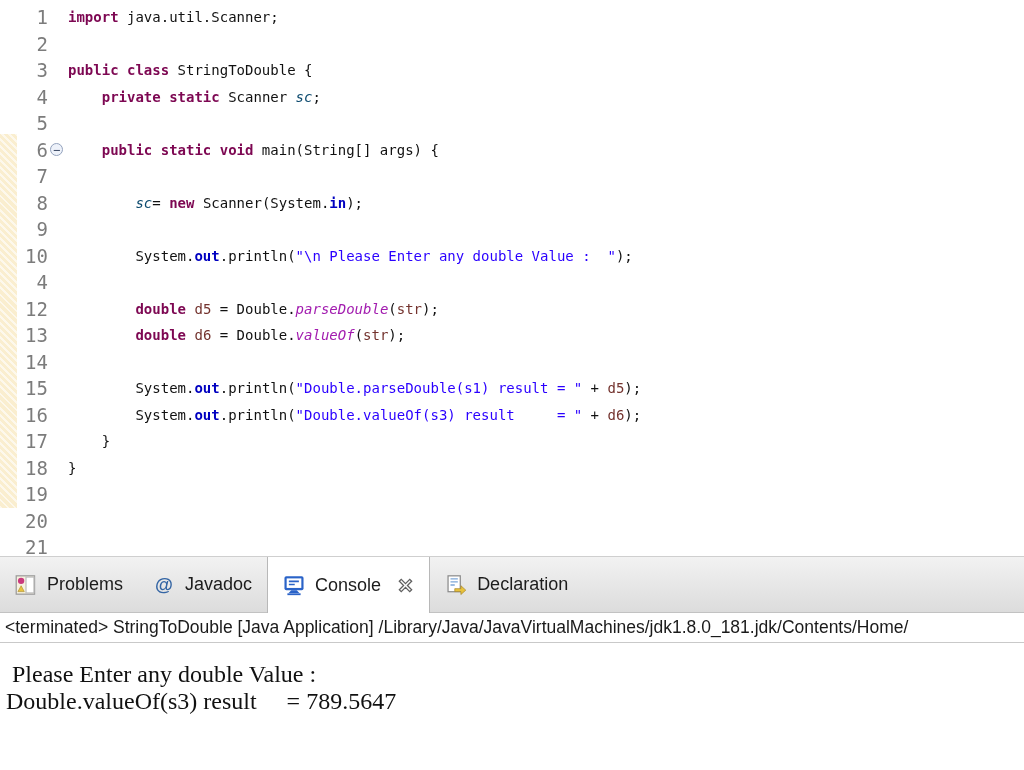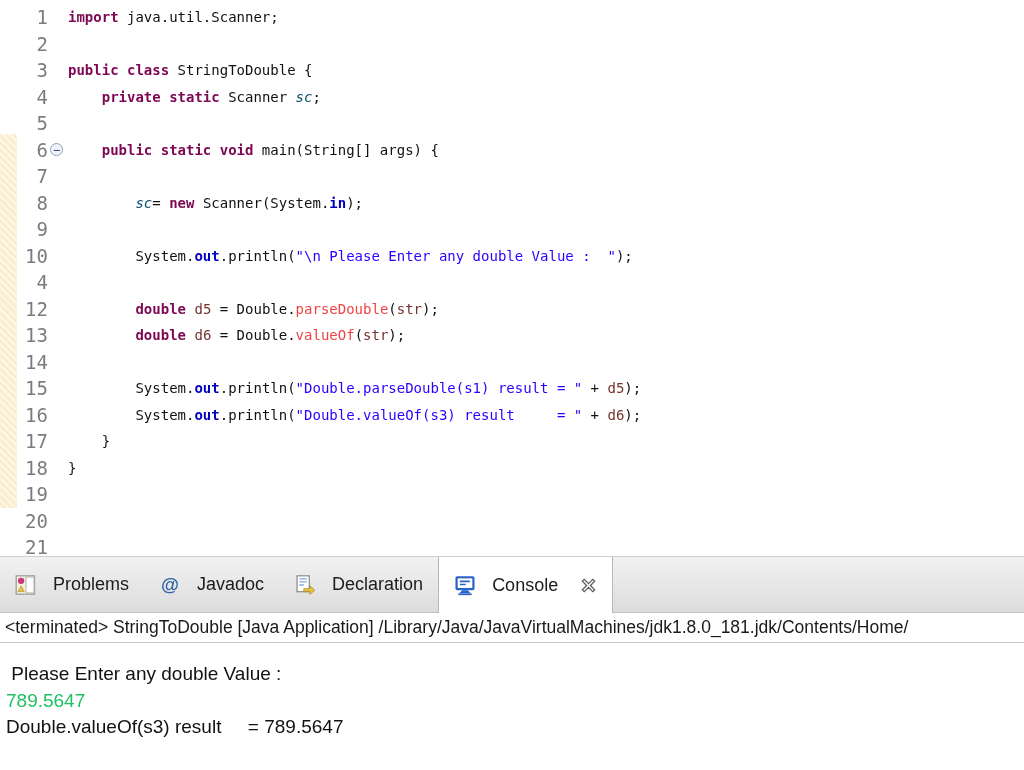--- a/index.html
+++ b/index.html
@@ -19,39 +19,39 @@
             border-radius:50%;background:#eef2fa;color:#3c4a66;font-size:12px;line-height:12px;
             text-align:center;box-sizing:border-box;}
   .code{position:absolute;left:68px;top:4px;}
   .c-row{height:26.5px;line-height:26.5px;font-family:"DejaVu Sans Mono",monospace;font-size:14px;
          white-space:pre;color:#111;}
   .kw{color:#7d0752;font-weight:bold;}
   .pl{color:#111;}
   .st{color:#2a00ff;}
   .sf{color:#0c4a6e;font-style:italic;}
   .sfb{color:#0000c0;font-weight:bold;}
-  .sm{color:#ef4444;}
+  .sm{color:#a21caf;font-style:italic;}
   .vr{color:#74332e;}
 
   
   .tabbar{position:absolute;left:0;top:556px;width:1024px;height:57px;box-sizing:border-box;
           background:linear-gradient(#f2f2f2,#dcdcdc);border-top:1px solid #cfcfcf;
           border-bottom:1px solid #c2c2c2;display:flex;align-items:stretch;}
-  .tab{display:flex;align-items:center;gap:16px;padding:0 15px;font-size:18px;color:#1c1c1c;cursor:default;}
+  .tab{display:flex;align-items:center;gap:10px;padding:0 15px;font-size:18px;color:#1c1c1c;cursor:default;}
   .tab.selected{background:#fff;border-left:1px solid #b8b8b8;border-right:1px solid #b8b8b8;margin-bottom:-1px;}
   .tab .ticon{width:22px;height:22px;flex:0 0 auto;}
   .close-x{margin-left:6px;width:17px;height:17px;}
 
   
   .statusrow{position:absolute;left:0;top:613px;width:1024px;height:30px;box-sizing:border-box;
              background:#fff;border-bottom:1px solid #c9c9c9;display:flex;align-items:center;
              font-size:17.5px;color:#1a1a1a;padding-left:5px;white-space:nowrap;overflow:hidden;}
   .console{position:absolute;left:0;top:643px;width:1024px;height:127px;background:#fff;overflow:hidden;}
   .console-lines{position:absolute;left:6px;top:18px;}
-  .o-row{height:26.5px;line-height:26.5px;font-family:Liberation Sans, sans-serif;font-size:19px;
+  .o-row{height:26.5px;line-height:26.5px;font-family:Liberation Serif, serif;font-size:24px;
          white-space:pre;}
   .c-out{color:#111;}
   .c-in{color:#21bf63;}
 </style>
 </head>
 <body>
 
 <div class="screen">
 
   <div class="editor">
@@ -176,50 +176,49 @@
         <path d="M5 9.6 L7.6 14.4 L2.4 14.4 Z" fill="#e8c23c" stroke="#a8882a" stroke-width=".5"></path>
       </svg>
       <span>Problems</span>
     </div>
     <div class="tab">
       <svg class="ticon" viewBox="0 0 18 18">
         <text x="9" y="13.5" text-anchor="middle" font-size="15" font-weight="bold" fill="#3465a4" font-family="Liberation Sans,sans-serif">@</text>
       </svg>
       <span>Javadoc</span>
     </div>
-    <div class="tab">
-      <svg class="ticon" viewBox="0 0 18 18">
-        <rect x="2.5" y="1.5" width="10" height="13" fill="#fff" stroke="#8a8a8a"></rect>
-        <path d="M4.5 4 H10.5 M4.5 6.5 H10.5 M4.5 9 H8" stroke="#7ea7d8" stroke-width="1.1"></path>
-        <path d="M8 12 h5 v-2.4 l4 3.6 -4 3.6 V14.4 h-5 Z" fill="#e8c23c" stroke="#a8882a" stroke-width=".6"></path>
-      </svg>
-      <span>Declaration</span>
-    </div>
     <div class="tab selected">
       <svg class="ticon" viewBox="0 0 18 18">
         <rect x="1.2" y="1.8" width="15.6" height="11.4" rx="1.5" fill="#2a63c8"></rect>
         <rect x="3" y="3.6" width="12" height="7.8" fill="#fff"></rect>
         <path d="M4.8 6 H13 M4.8 8.6 H9.6" stroke="#2a63c8" stroke-width="1.3"></path>
         <path d="M6.8 13.2 L4.6 15.6 H13.4 L11.2 13.2 Z" fill="#2a63c8"></path>
         <rect x="3.6" y="15.8" width="10.8" height="1.5" fill="#2a63c8"></rect>
       </svg>
       <span>Console</span>
       <svg class="close-x" viewBox="0 0 16 16">
         <path d="M2.2 4 L4 2.2 L8 6.2 L12 2.2 L13.8 4 L9.8 8 L13.8 12 L12 13.8 L8 9.8 L4 13.8 L2.2 12 L6.2 8 Z" fill="#fdfdfd" stroke="#5f5f5f" stroke-width="1.2"></path>
       </svg>
     </div>
+    <div class="tab">
+      <svg class="ticon" viewBox="0 0 18 18">
+        <rect x="2.5" y="1.5" width="10" height="13" fill="#fff" stroke="#8a8a8a"></rect>
+        <path d="M4.5 4 H10.5 M4.5 6.5 H10.5 M4.5 9 H8" stroke="#7ea7d8" stroke-width="1.1"></path>
+        <path d="M8 12 h5 v-2.4 l4 3.6 -4 3.6 V14.4 h-5 Z" fill="#e8c23c" stroke="#a8882a" stroke-width=".6"></path>
+      </svg>
+      <span>Declaration</span>
+    </div>
 
   </div>
 
   <div class="statusrow">
     <span>&lt;terminated&gt; StringToDouble [Java Application] /Library/Java/JavaVirtualMachines/jdk1.8.0_181.jdk/Contents/Home/</span>
   </div>
 
   <div class="console">
     <div class="console-lines">
         <div class="o-row c-out"> Please Enter any double Value :  </div>
-        <div class="o-row c-in">789.5647</div>
         <div class="o-row c-out">Double.valueOf(s3) result     = 789.5647</div>
       </div>
 
   </div>
 
 </div>
 
 </body></html>

